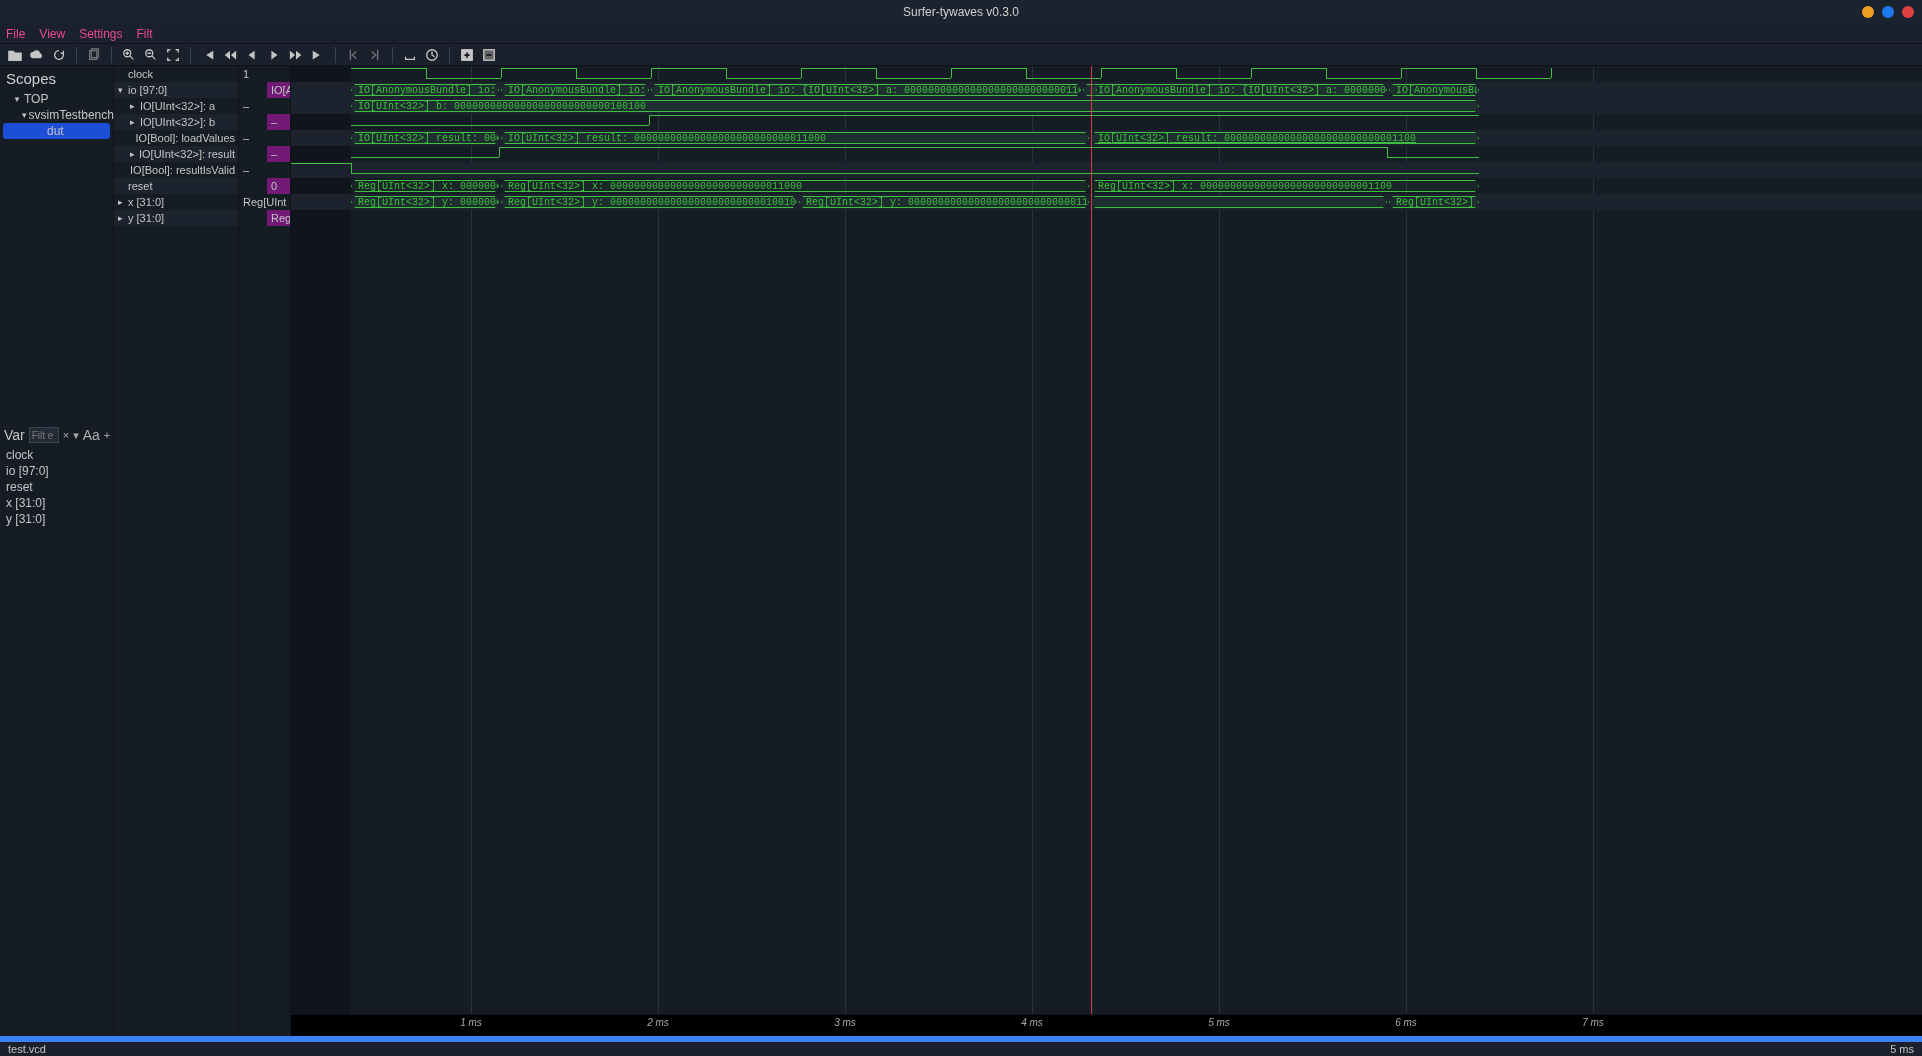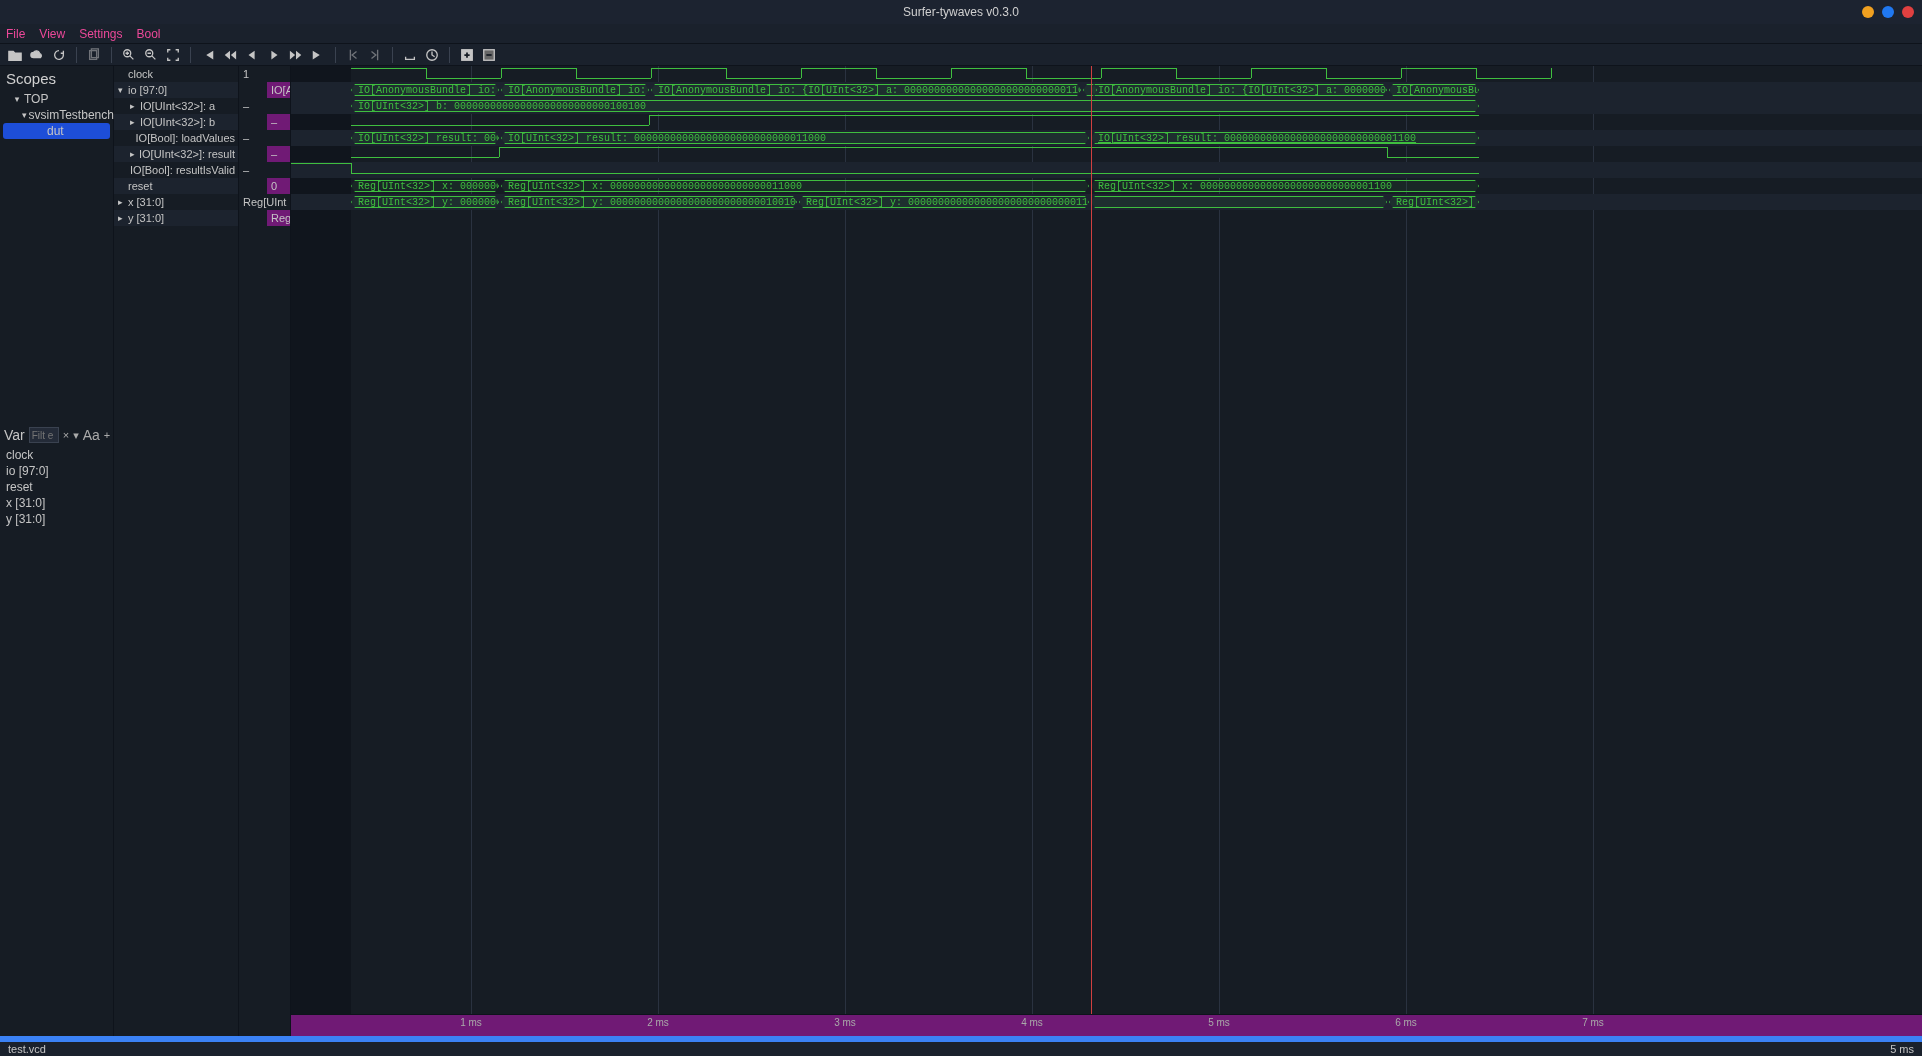--- a/index.html
+++ b/index.html
@@ -205,22 +205,23 @@
 }
 .bool-seg.low { top: 11px; }
 .bool-seg.high { top: 1px; }
 .bool-trans { position: absolute; width: 1px; height: 10px; top: 1px; background: #3fbf3f; }
 
 .time-ruler {
   position: absolute;
   bottom: 0;
   left: 0; right: 0;
   height: 22px;
-  background: #701a75;
+  background: #000000;
   border-top: 1px solid #0e131b;
+  font-style: italic;
 }
 .ruler-tick {
   position: absolute;
   top: 2px;
   font-size: 10px;
   color: #aaa;
   transform: translateX(-50%);
 }
 
 .statusbar {
@@ -251,21 +252,21 @@
     <div class="win-dot win-min"></div>
     <div class="win-dot win-max"></div>
     <div class="win-dot win-close"></div>
   </div>
 </div>
 
 <div class="menubar">
   <span>File</span>
   <span>View</span>
   <span>Settings</span>
-  <span>Bool</span>
+  <span>Filt</span>
 </div>
 
 <div class="toolbar">
   <div class="tool-btn">
       <svg viewBox="0 0 16 16">
         <path d="M1 4 h5 l2 2 h7 v8 h-14 z" fill="#c5c5c5"></path>
       </svg>
     </div>
   <div class="tool-btn">
       <svg viewBox="0 0 16 16">

